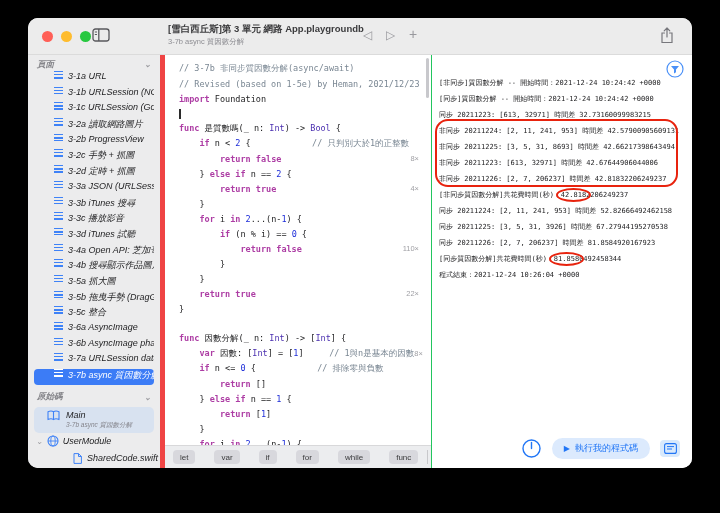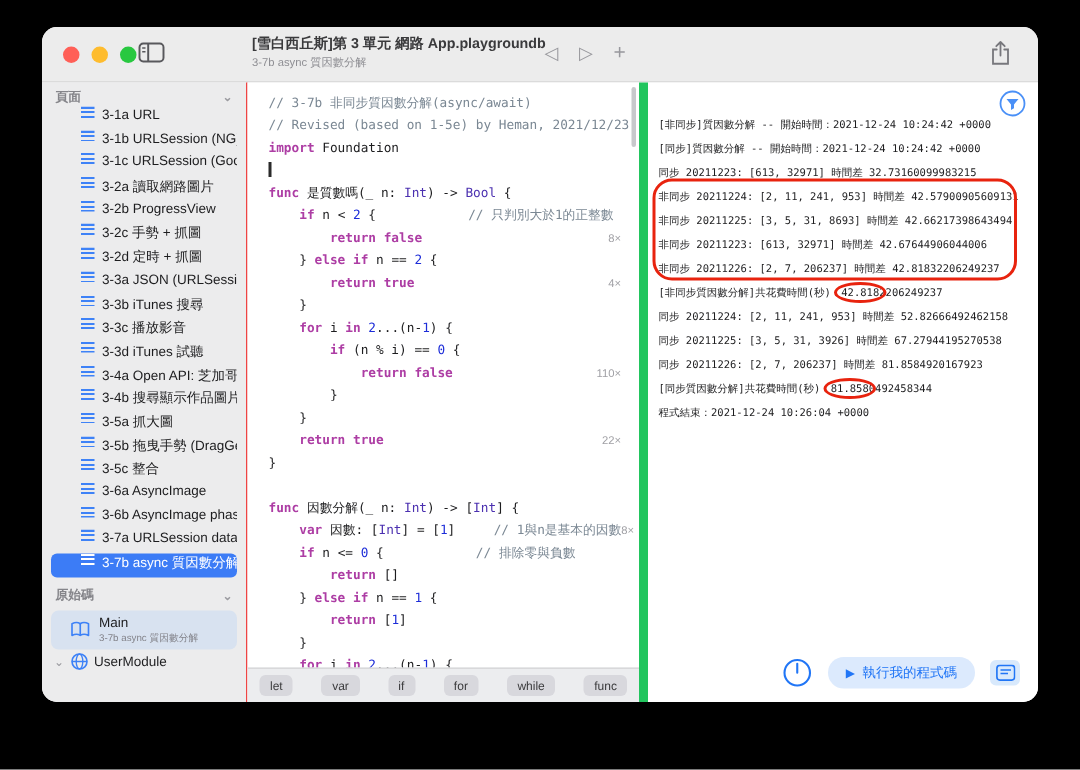--- a/index.html
+++ b/index.html
@@ -14,36 +14,36 @@
   .light.r{background:#FF5F57;} .light.y{background:#FEBC2E;} .light.g{background:#28C840;}
   .toggle-btn{position:absolute;left:64px;top:10px;width:18px;height:14px;}
   .title-block{position:absolute;left:140px;top:5px;width:196px;}
   .title{font-size:9.5px;font-weight:bold;color:#3A3A3C;white-space:nowrap;overflow:hidden;}
   .subtitle{font-size:7.5px;color:#8E8E93;margin-top:1px;white-space:nowrap;}
   .nav-glyph{position:absolute;top:8px;font-size:12px;color:#98989D;cursor:default;line-height:18px;}
   .nav-back{left:335px;} .nav-fwd{left:358px;} .nav-add{left:381px;font-size:14px;top:7px;}
   .share-btn{position:absolute;left:632px;top:9px;}
   
   .body-row{display:flex;height:413px;}
-  .sidebar{width:137px;background:#ECECED;border-right:1px solid #ef4444;padding-top:3px;
-           box-sizing:border-box;position:relative;flex:none;}
-  .codepane{width:267px;position:relative;background:#fff;border-right:6px solid #22c55e;
+  .sidebar{width:137px;background:#ECECED;border-right:5px solid #ef4444;padding-top:3px;
+           box-sizing:border-box;position:relative;flex:none;font-style:italic;}
+  .codepane{width:267px;position:relative;background:#fff;border-right:1px solid #22c55e;
             box-sizing:border-box;flex:none;overflow:hidden;}
   .consolepane{flex:1;position:relative;background:#fff;overflow:hidden;}
   
   .sb-header{display:flex;justify-content:space-between;align-items:center;
              padding:0 9px;height:13px;color:#85858A;font-size:8.5px;font-weight:bold;}
   .sb-chevron{color:#9B9BA0;font-size:8px;}
   .sb-row{height:15.7px;display:flex;margin:0 6px;padding-left:20px;
           gap:5px;font-size:9px;color:#1D1D1F;border-radius:4px;white-space:nowrap;overflow:hidden;}
   .sb-row.sel{background:#3C7CF6;color:#fff;}
   .lines-icon{width:9px;height:7.5px;flex:none;color:#3E82F7;
               background:repeating-linear-gradient(to bottom,currentColor 0 1.4px,transparent 1.4px 3.1px);}
   .sel .lines-icon{color:#fff;background:repeating-linear-gradient(to bottom,currentColor 0 1.4px,transparent 1.4px 3.1px);}
-  .main-row{margin:3px 6px 0;padding:3px 0 3px 13px;display:flex;gap:6px;align-items:center;
+  .main-row{margin:3px 6px 0;padding:3px 0 3px 13px;display:flex;gap:6px;align-items:flex-start;
             background:#D8E2F0;border-radius:5px;}
   .main-label{font-size:9px;color:#1D1D1F;line-height:10px;}
   .main-sub{font-size:6.5px;color:#83838A;margin-top:1px;white-space:nowrap;}
   .module-row{height:17px;display:flex;align-items:center;padding-left:8px;gap:4px;font-size:9px;color:#1D1D1F;}
   .file-row{height:17px;display:flex;align-items:center;padding-left:45px;gap:5px;font-size:9px;color:#1D1D1F;}
   
   .code-scroll{padding:6px 0 0 14px;font-family:"DejaVu Sans Mono",monospace;font-size:8.5px;}
   .code-line{height:15px;display:flex;align-items:center;}
   .code-text{white-space:pre;}
   .pl{color:#1D1D1F;} .kw{color:#AD3DA4;font-weight:bold;} .num{color:#1C2CD8;}
@@ -219,20 +219,29 @@
       <div class="module-row">
         <span class="sb-chevron">⌄</span>
         <span>
           <svg width="12" height="12" viewBox="0 0 12 12">
             <circle cx="6" cy="6" r="5" fill="none" stroke="#3E82F7" stroke-width="1.1"></circle>
             <ellipse cx="6" cy="6" rx="2.2" ry="5" fill="none" stroke="#3E82F7" stroke-width="0.9"></ellipse>
             <line x1="1" y1="6" x2="11" y2="6" stroke="#3E82F7" stroke-width="0.9"></line>
           </svg>
         </span>
         <span>UserModule</span>
+      </div>
+      <div class="file-row">
+        <span>
+          <svg width="9" height="11" viewBox="0 0 9 11">
+            <path d="M1 0.6 H5.5 L8.4 3.5 V10.4 H1 Z" fill="none" stroke="#3E82F7" stroke-width="1"></path>
+            <path d="M5.5 0.6 V3.5 H8.4" fill="none" stroke="#3E82F7" stroke-width="1"></path>
+          </svg>
+        </span>
+        <span>SharedCode.swift</span>
       </div>
     </div>
 
     <div class="codepane">
       <div class="code-scroll">
           <div class="code-line">
             <span class="code-text"><span class="cm">// 3-7b 非同步質因數分解(async/await)</span></span>
           </div>
           <div class="code-line">
             <span class="code-text"><span class="cm">// Revised (based on 1-5e) by Heman, 2021/12/23</span></span>

